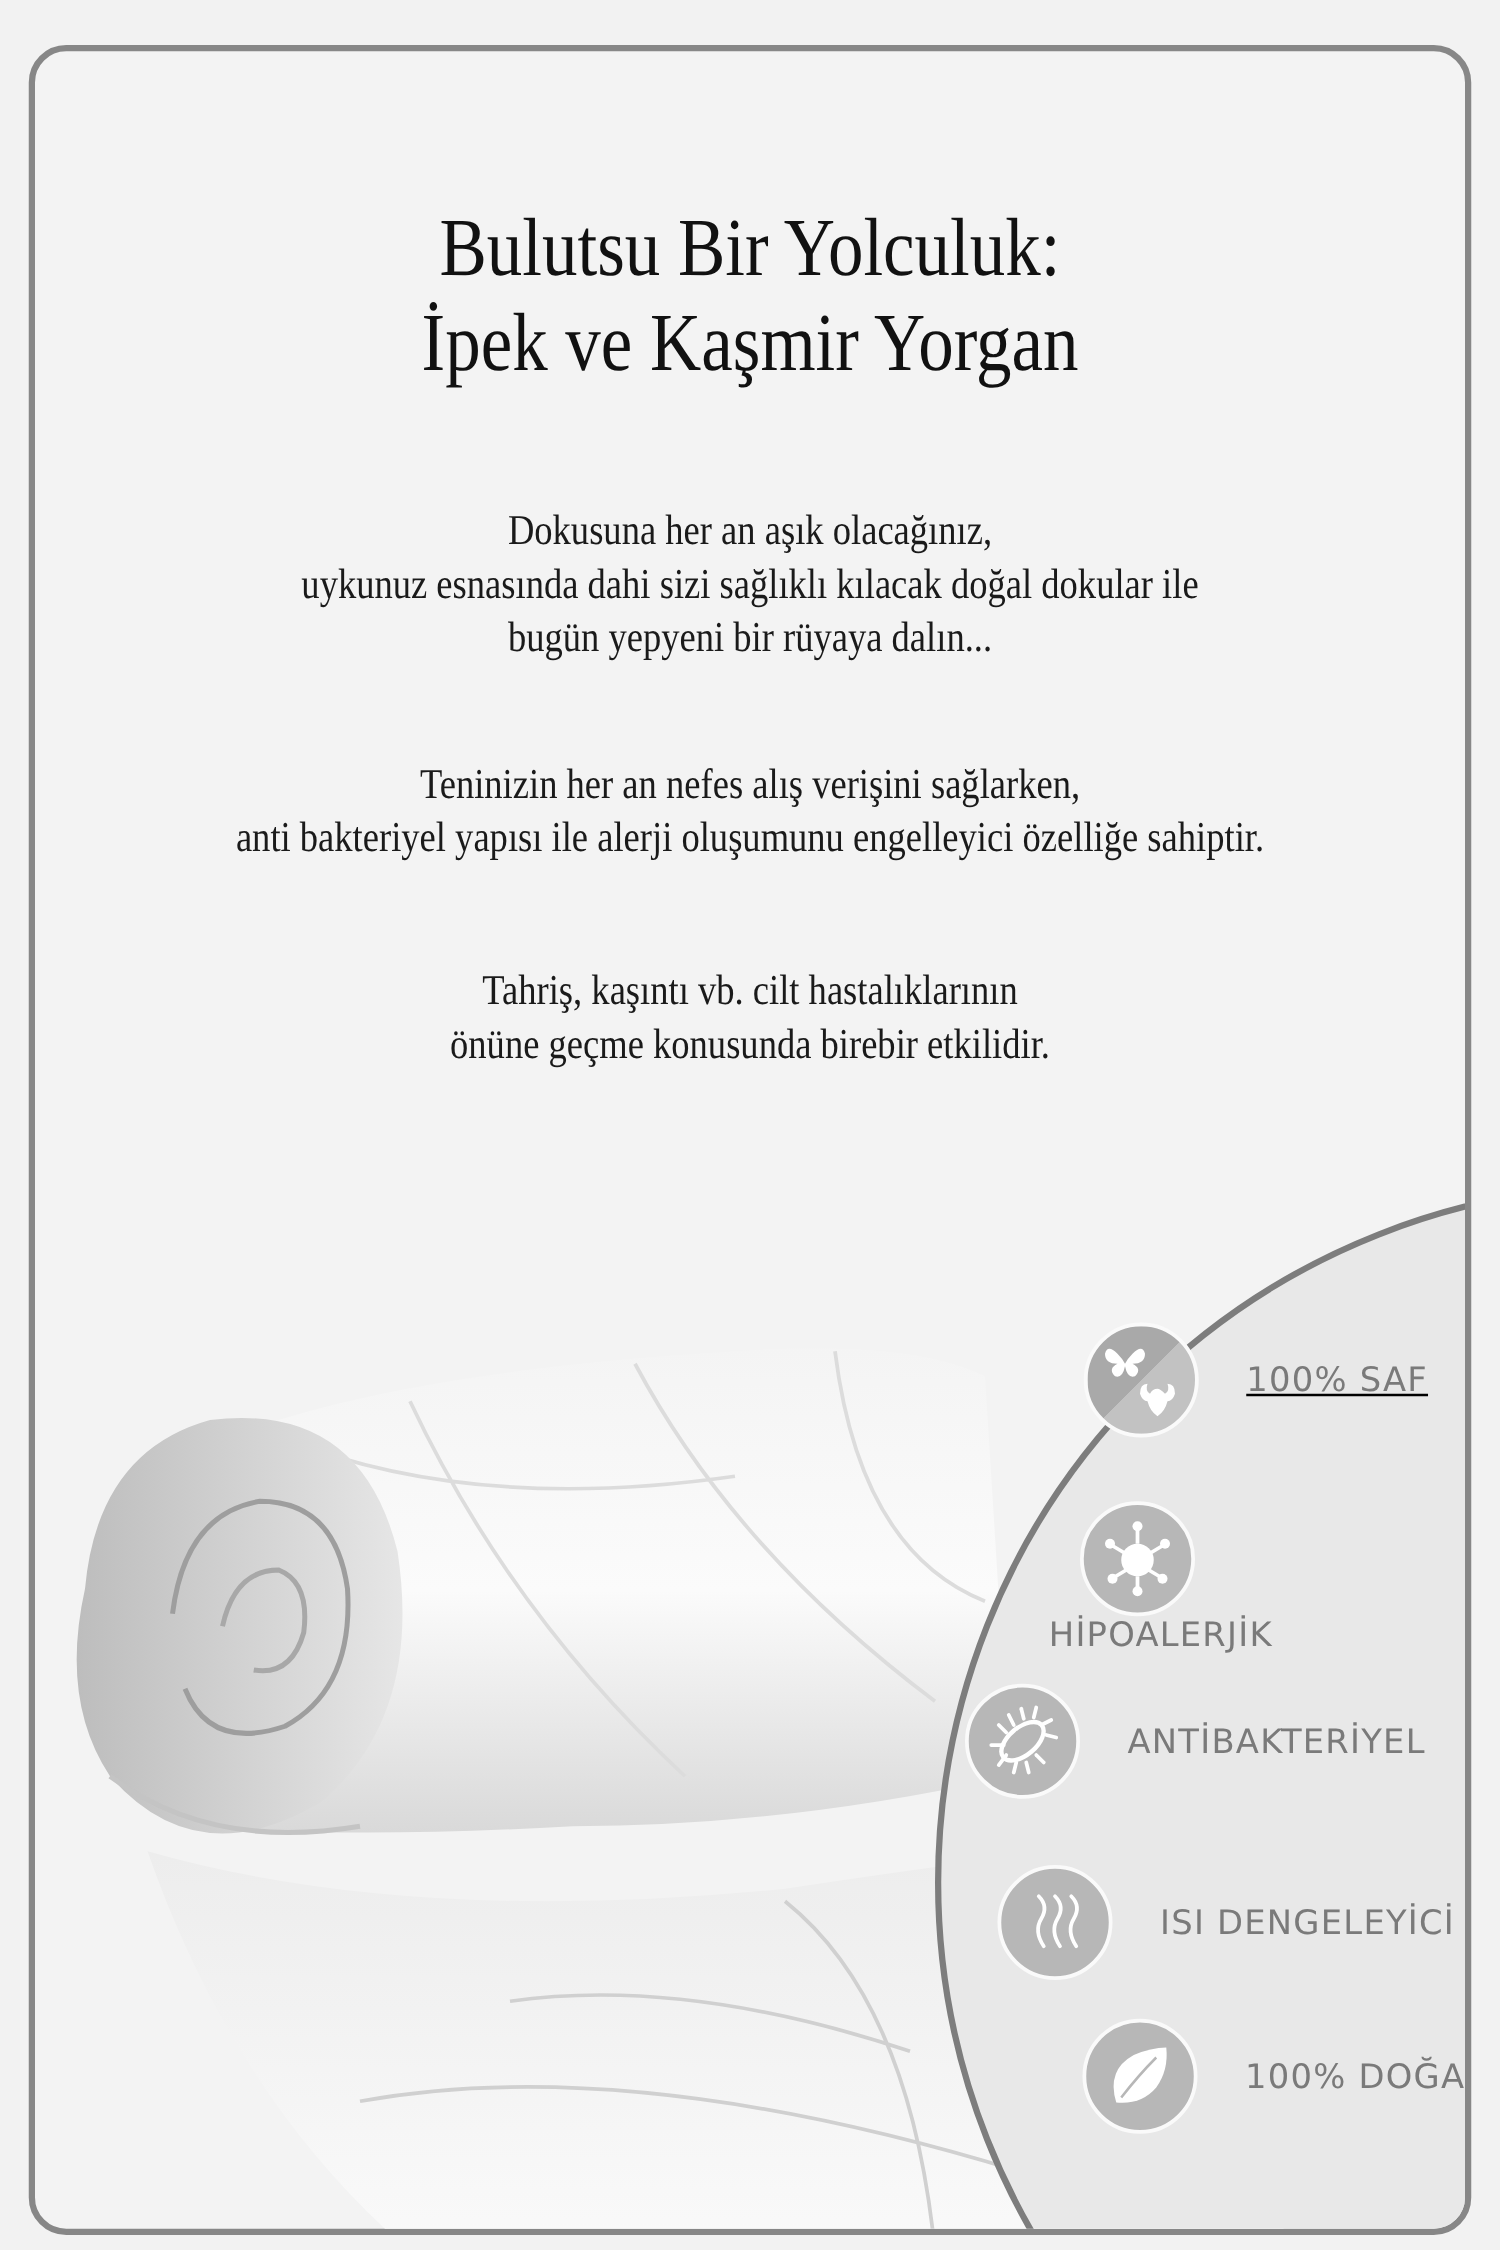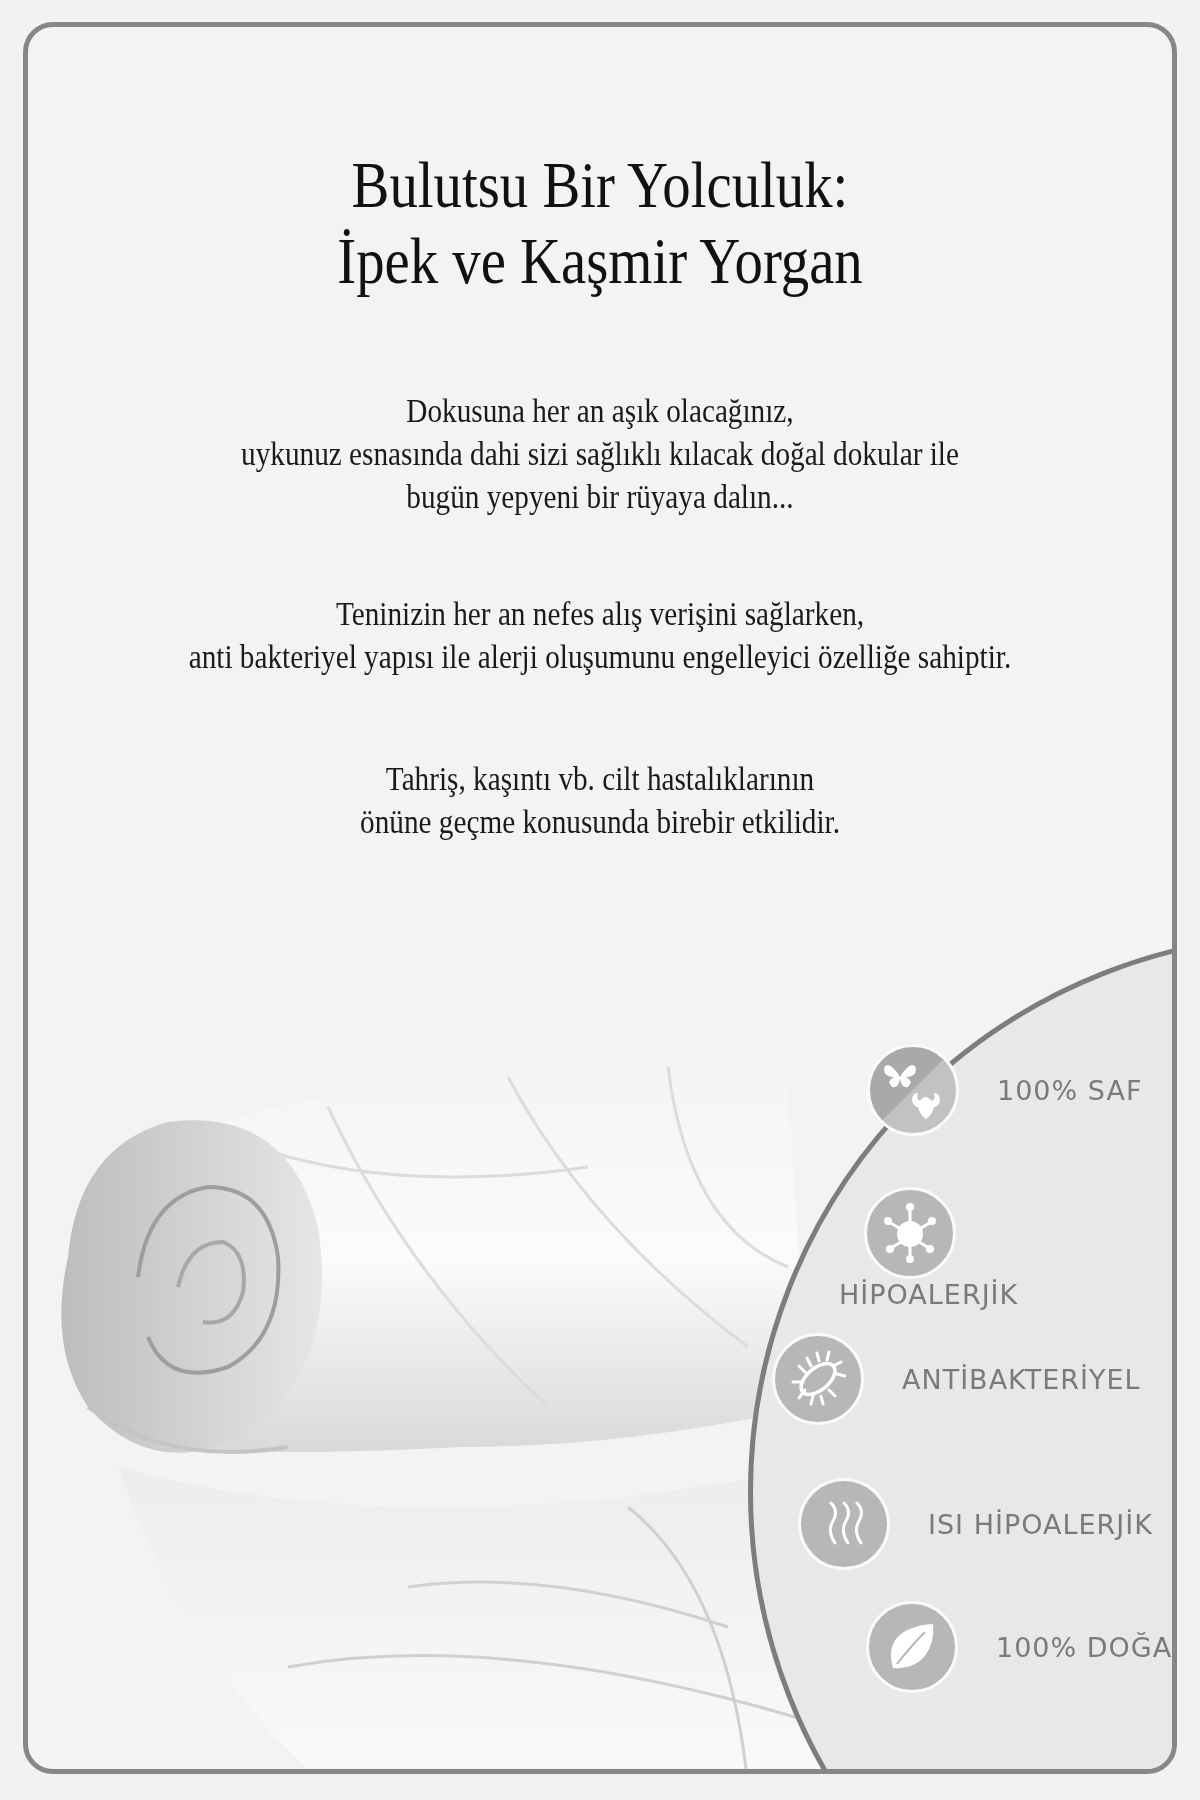--- a/index.html
+++ b/index.html
@@ -5,21 +5,21 @@
     html, body { margin: 0; padding: 0; }
     body {
       width: 1200px; height: 1800px;
       background: #f2f2f2;
       position: relative;
       overflow: hidden;
       font-family: "Liberation Serif", "DejaVu Serif", serif;
     }
     .frame {
       position: absolute;
-      left: 23px; top: 22px;
+      left: 23px; top: 36px;
       width: 1154px; height: 1752px;
       border: 5px solid #878787;
       border-radius: 30px;
       box-sizing: border-box;
       background: #f3f3f3;
       overflow: hidden;
     }
     .title {
       position: absolute;
       top: 120px; left: 0; right: 0;
@@ -130,21 +130,21 @@
     <path d="M200 110 Q350 170 560 140 M300 80 Q380 250 520 380 M480 50 Q560 200 720 320 M640 40 Q660 200 760 240" stroke="#dcdcdc" stroke-width="3" fill="none"></path>
 
     <path d="M40 230 Q50 120 140 95 Q260 80 290 200 Q310 330 230 400 Q130 460 60 380 Q20 320 40 230 Z" fill="url(#qside)"></path>
     <path d="M110 250 Q120 170 180 160 Q240 160 250 230 Q255 310 200 340 Q140 360 120 310" stroke="#9e9e9e" stroke-width="4" fill="none"></path>
     <path d="M150 260 Q160 215 195 215 Q220 225 215 265 Q205 300 175 295" stroke="#a8a8a8" stroke-width="4" fill="none"></path>
     <path d="M60 380 Q140 440 260 420" stroke="#c4c4c4" stroke-width="4" fill="none"></path>
   </svg>
 
   <div class="arc"></div>
 
-  <div class="feature" style="left:839px; top:1017px;">
+  <div class="feature" style="left:839px; top:1017px;text-decoration:underline;">
     <span class="badge" style="background:linear-gradient(135deg,#a9a9a9 50%,#c2c2c2 50%);">
       <svg width="70" height="70" viewBox="0 0 70 70">
         <path d="M16 14 Q8 6 6 14 Q6 22 16 22 Q8 26 14 32 Q20 34 22 24 Q24 34 30 32 Q36 26 28 22 Q38 22 38 14 Q36 6 28 14 Q24 18 22 22 Q20 18 16 14 Z" fill="#fff"></path>
         <path d="M40 38 Q34 38 34 46 Q36 52 40 52 Q42 60 48 64 Q54 60 56 52 Q60 52 62 46 Q62 38 56 38 Q58 44 54 46 Q50 42 48 42 Q44 42 42 46 Q38 44 40 38 Z" fill="#fff"></path>
       </svg>
     </span>
     <span class="label">100% SAF</span>
   </div>
 
   <div class="feature" style="left:773px; top:1160px;flex-direction:column;">
@@ -195,21 +195,21 @@
   <div class="feature" style="left:770px; top:1451px;">
     <span class="badge">
       <svg width="70" height="70" viewBox="0 0 70 70">
         <g stroke="#fff" stroke-width="3" fill="none" stroke-linecap="round">
           <path d="M22 14 Q30 22 24 32 Q18 42 26 54"></path>
           <path d="M35 14 Q43 22 37 32 Q31 42 39 54"></path>
           <path d="M48 14 Q56 22 50 32 Q44 42 52 54"></path>
         </g>
       </svg>
     </span>
-    <span class="label">ISI HİPOALERJİK</span>
+    <span class="label">ISI DENGELEYİCİ</span>
   </div>
 
   <div class="feature" style="left:838px; top:1574px;">
     <span class="badge">
       <svg width="70" height="70" viewBox="0 0 70 70">
         <path d="M16 56 Q8 30 30 18 Q44 12 56 12 Q58 30 48 44 Q36 58 16 56 Z" fill="#fff"></path>
         <path d="M20 52 Q34 34 48 20" stroke="#b7b7b7" stroke-width="2" fill="none"></path>
       </svg>
     </span>
     <span class="label">100% DOĞAL</span>

